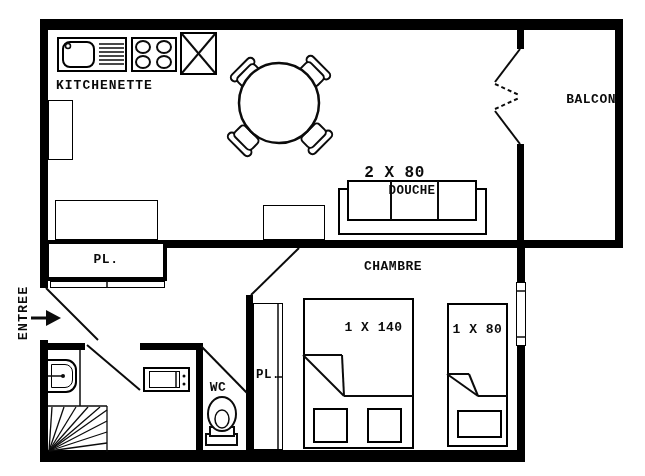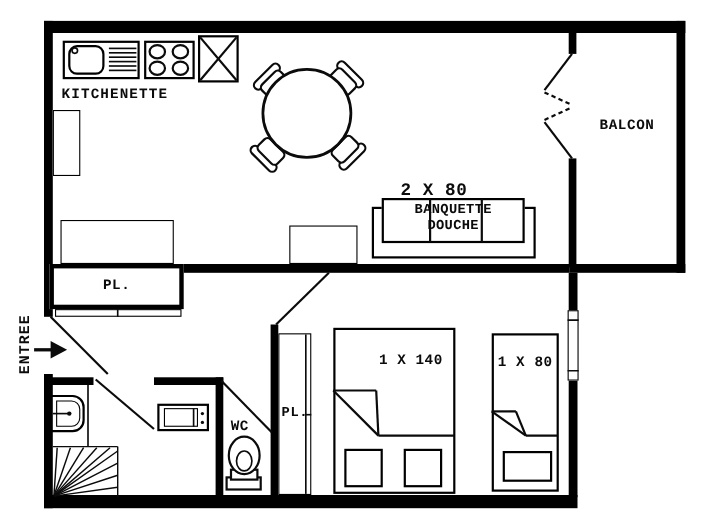--- a/index.html
+++ b/index.html
@@ -183,26 +183,26 @@
         <line x1="516" y1="337" x2="526" y2="337"></line>
     </g>
 
     <g>
       <line x1="31" y1="318" x2="47" y2="318" stroke="#0b0b0b" stroke-width="3"></line>
       <polygon points="46,310 61,318 46,326" fill="#0b0b0b"></polygon>
     </g>
   </svg>
 
   <div class="lbl" style="left:56px;top:78px;letter-spacing:1px;">KITCHENETTE</div>
-  <div class="lbl ctr" style="left:524px;top:106px;width:92px;">BALCON</div>
+  <div class="lbl ctr" style="left:524px;top:92px;width:92px;text-align:right;">BALCON</div>
   <div class="lbl ctr" style="left:320px;top:164px;width:149px;font-size:16px;">2 X 80</div>
   <div class="lbl ctr banq-text" style="left:347px;top:184px;width:130px;">
-    <div>BANQUETTE</div>
     <div>DOUCHE</div>
   </div>
   <div class="lbl ctr" style="left:45px;top:252px;width:122px;">PL.</div>
   <div class="lbl ctr" id="entree-label">ENTREE</div>
+  <div class="lbl ctr" style="left:338px;top:259px;width:110px;">CHAMBRE</div>
   <div class="lbl ctr" style="left:303px;top:320px;width:111px;margin-left:15px;">1 X 140</div>
   <div class="lbl ctr" style="left:445px;top:322px;width:65px;">1 X 80</div>
   <div class="lbl ctr" style="left:250px;top:368px;width:36px;font-size:12.5px;">PL.</div>
   <div class="lbl ctr" style="left:196px;top:380px;width:44px;">WC</div>
 
 </div>
 
 </body></html>

